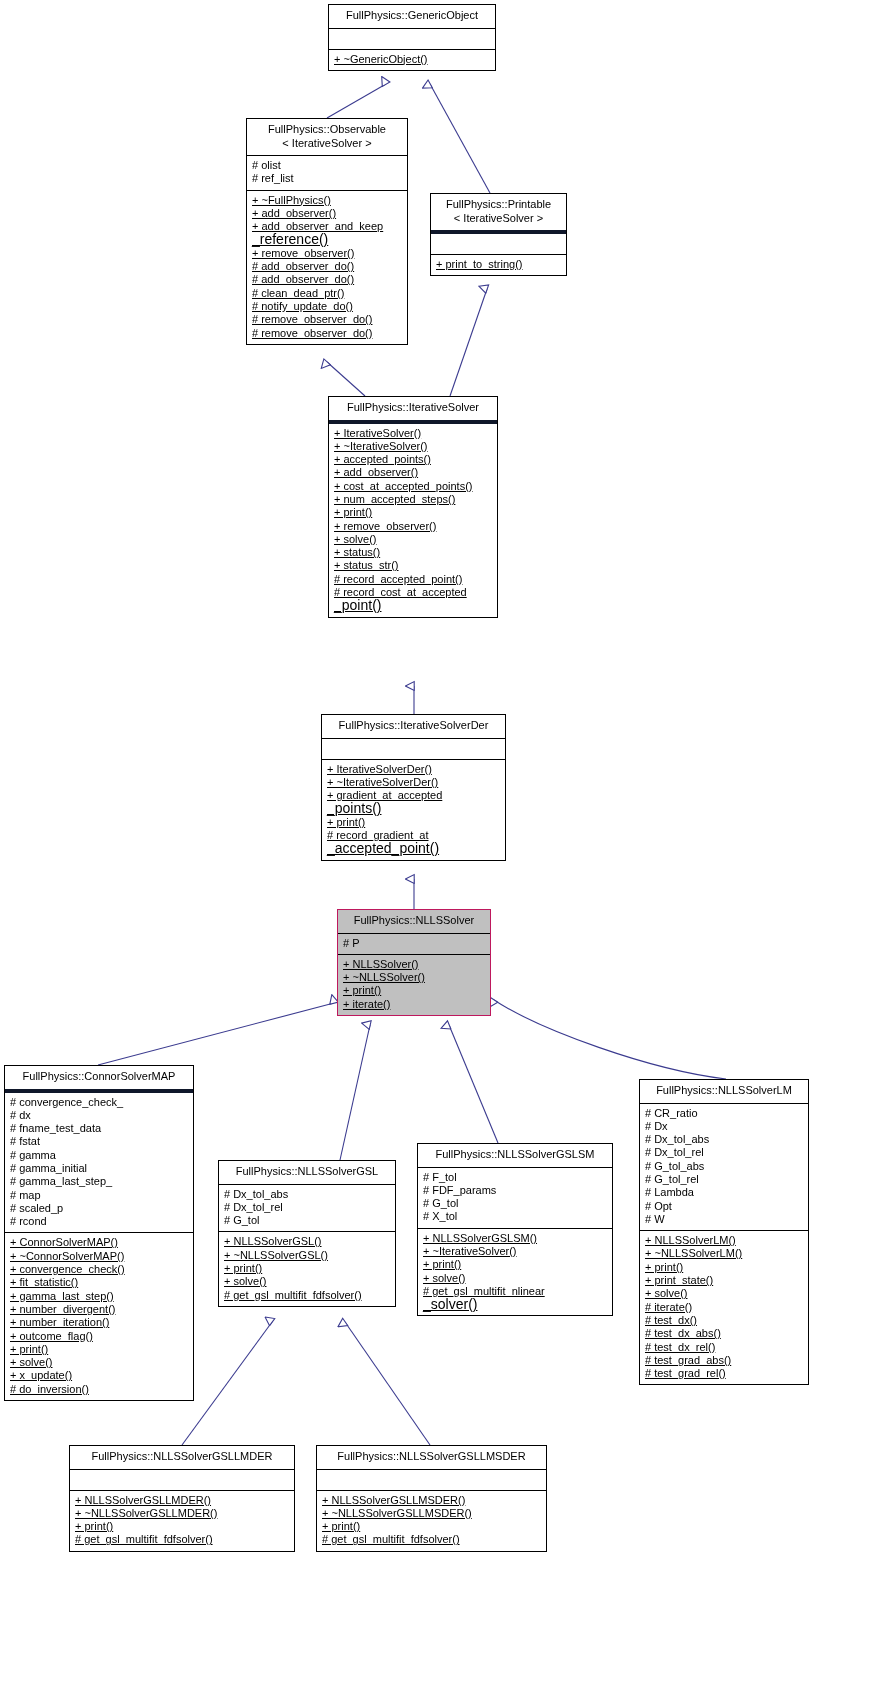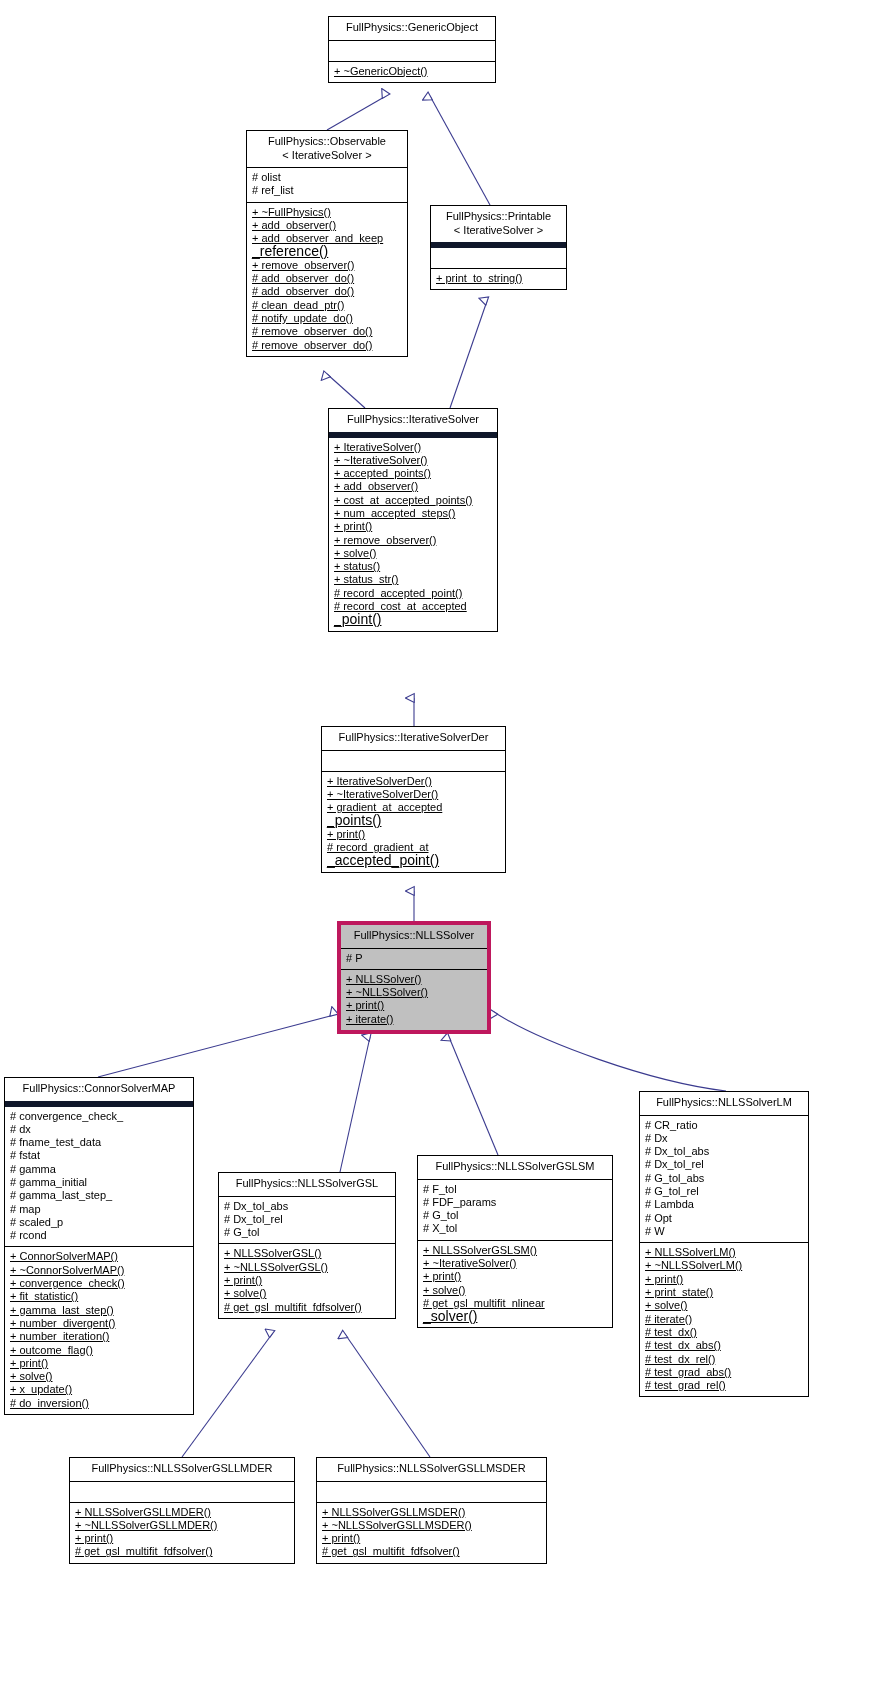--- a/index.html
+++ b/index.html
@@ -11,21 +11,21 @@
     width: 887px;
     height: 1705px;
     position: relative;
     font-family: "Liberation Sans", sans-serif;
     color: #000000;
     overflow: hidden;
   }
   #diagram {
     position: absolute;
     left: 0;
-    top: 12px;
+    top: 0;
     width: 887px;
     height: 1472px;
   }
   svg.edges {
     position: absolute;
     left: 0;
     top: 0;
     width: 887px;
     height: 1705px;
     pointer-events: none;
@@ -34,32 +34,32 @@
     position: absolute;
     box-sizing: border-box;
     border: 1px solid #000000;
     background: #ffffff;
     font-size: 11px;
     line-height: 13.2px;
     z-index: 5;
   }
   .node.highlight {
     background: #c0c0c0;
-    border: 4px solid #be185d;
+    border: 1px solid #be185d;
   }
   .node .title {
     text-align: center;
     padding: 4px 6px 5px 6px;
     font-size: 11px;
     line-height: 13.5px;
     white-space: pre-line;
     border-bottom: 1px solid #000000;
   }
   .node .title.thickrule {
-    border-bottom: 6px solid #0f172a;
+    border-bottom: 4px solid #0f172a;
   }
   .node .sect {
     padding: 3px 0px 4px 0px;
     border-bottom: 1px solid #000000;
   }
   .node .sect.last {
     border-bottom: none;
     text-decoration: underline;
   }
   .node .sect.empty {

